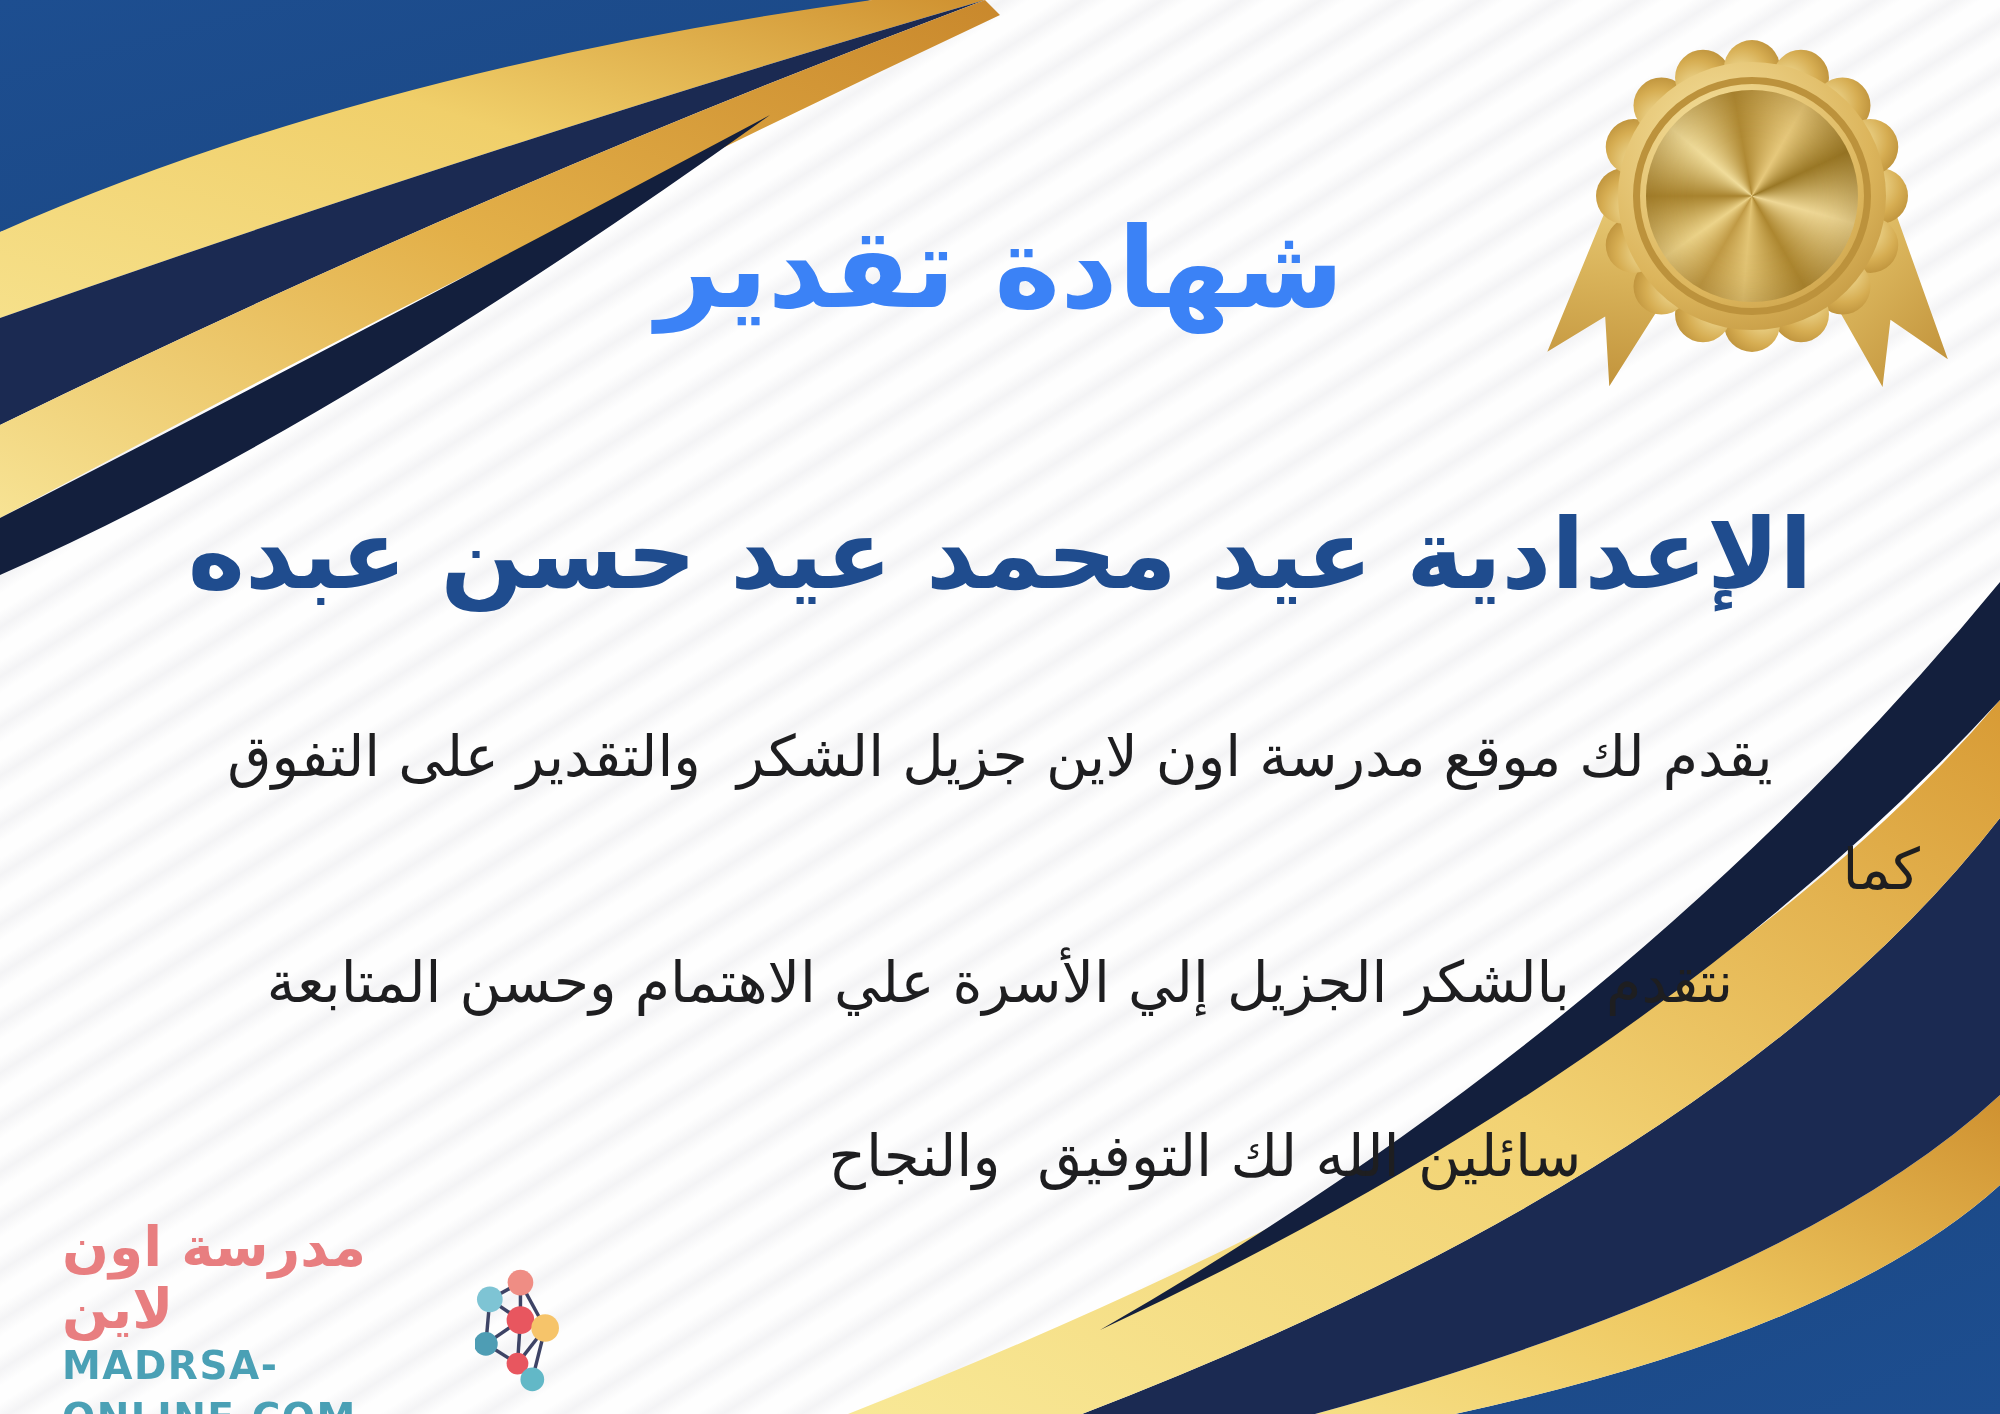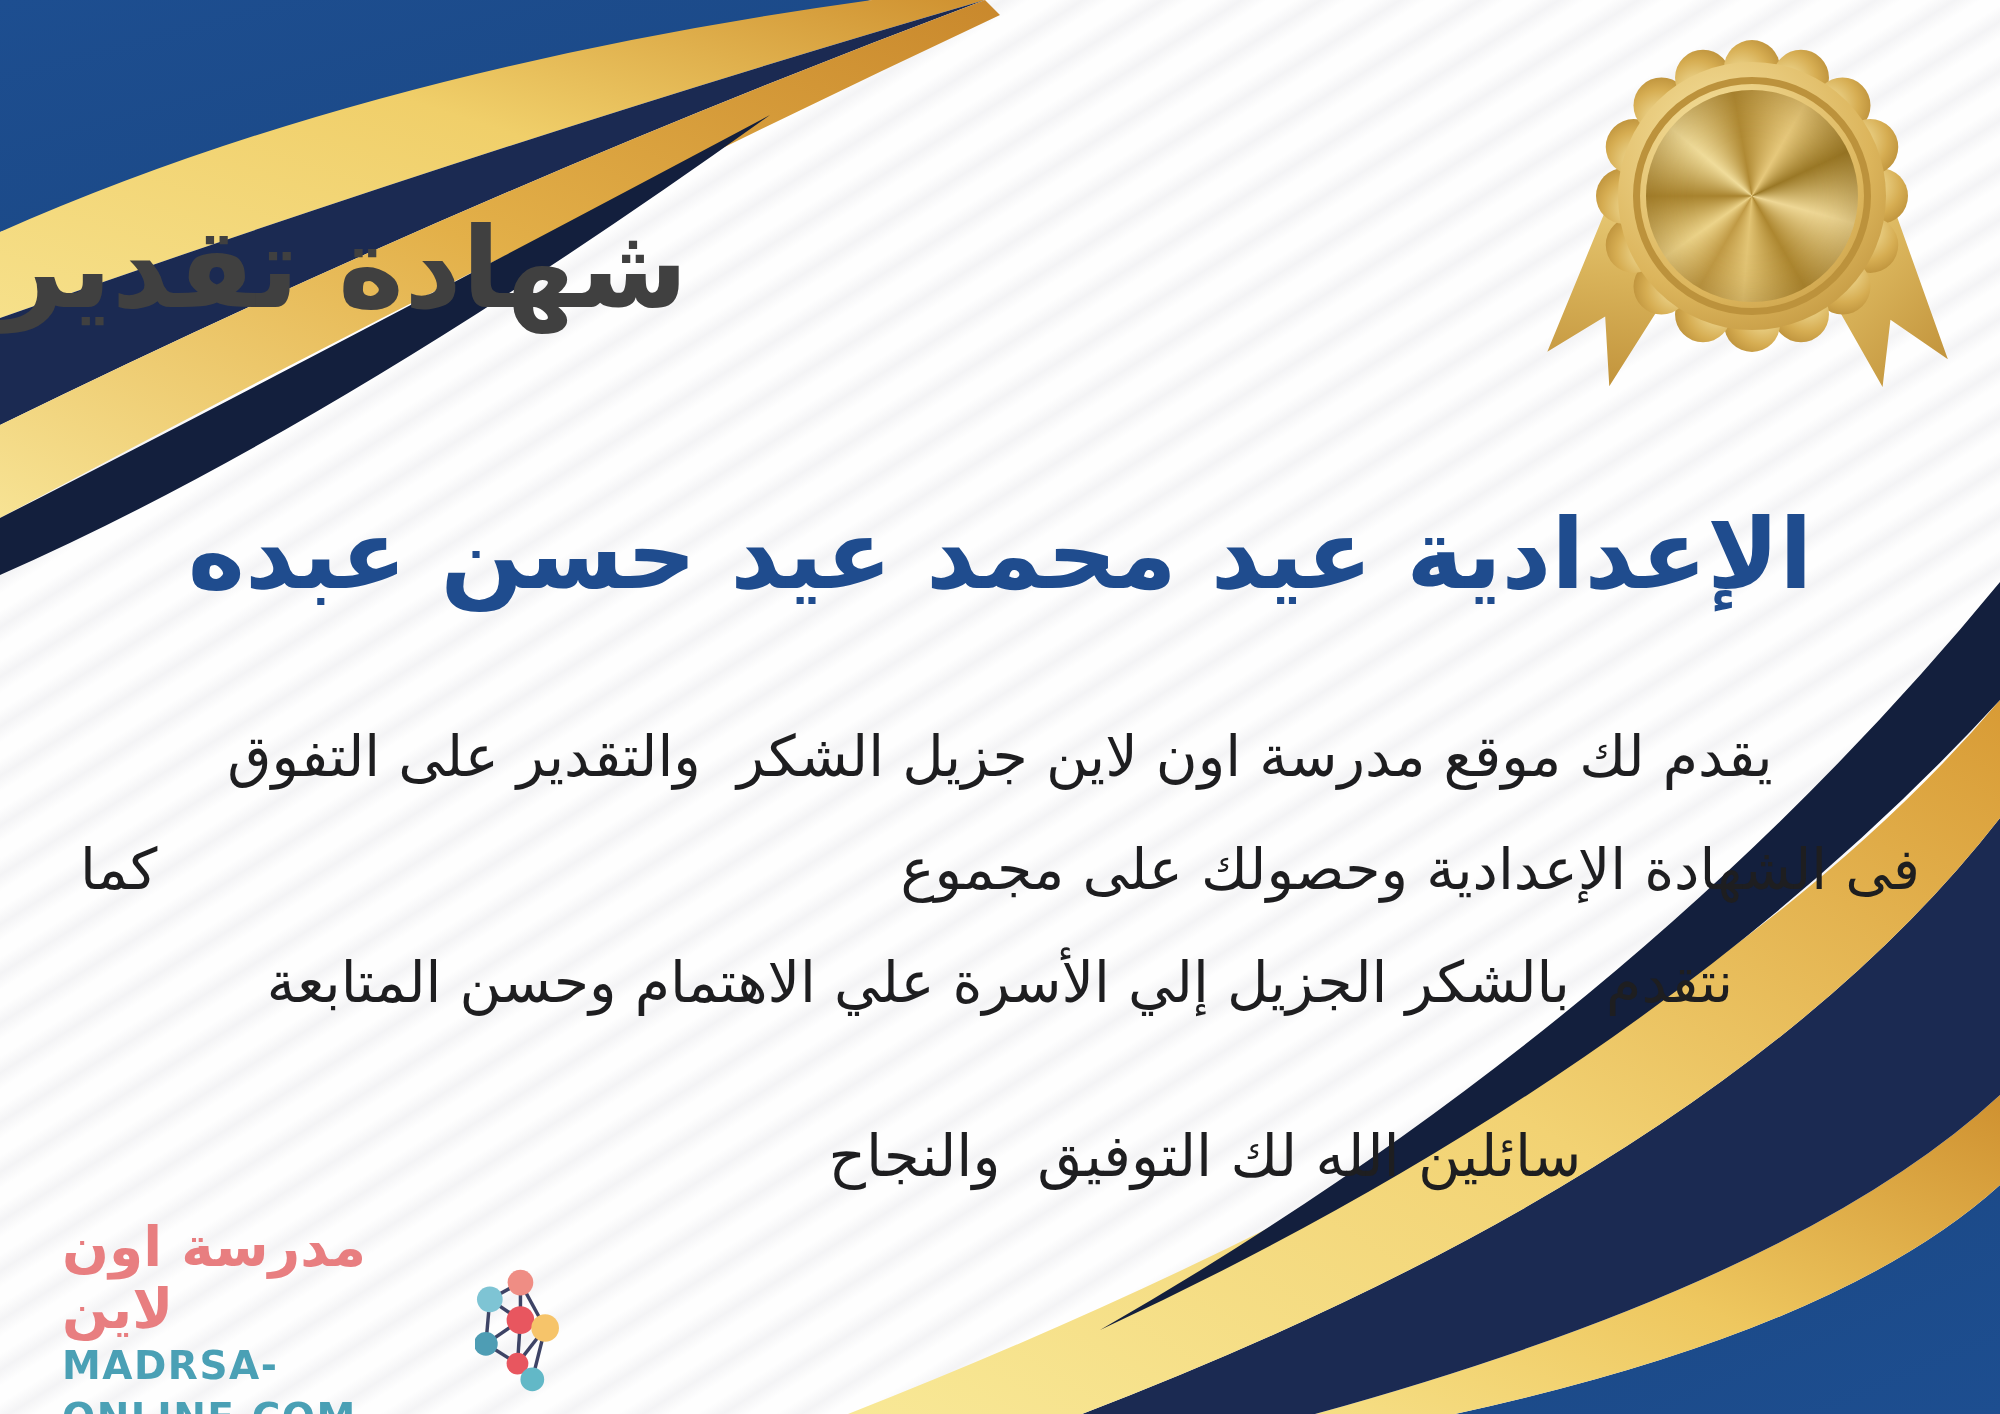--- a/index.html
+++ b/index.html
@@ -50,22 +50,22 @@
     background:conic-gradient(from 210deg,
       #c09a45, #ecd389 25deg, #a8832e 60deg, #f0dc9a 100deg, #b08a34 140deg,
       #e6c87b 180deg, #9a7826 215deg, #eed795 255deg, #ad8730 300deg,
       #e2c474 335deg, #c09a45 360deg);
     box-shadow:inset 0 0 40px rgba(120,85,20,.35);
   }
 
   
   .title{
     position:absolute;top:128px;left:0;width:100%;
-    text-align:left;direction:rtl;
-    font-size:112px;font-weight:600;color:#404040;letter-spacing:1px;
+    text-align:center;direction:rtl;
+    font-size:112px;font-weight:600;color:#3b82f6;letter-spacing:1px;
   }
   .recipient{
     position:absolute;top:498px;left:0;width:100%;
     text-align:center;direction:rtl;
     font-size:97px;font-weight:bold;color:#1f4c8e;
   }
   .body-text{
     position:absolute;top:700px;left:50px;width:1900px;
     direction:rtl;color:#1e1e20;font-size:57px;font-weight:500;
   }
@@ -173,21 +173,20 @@
     </div>
   </div>
 
   <h1 class="title">شهادة تقدير</h1>
 
   <div class="recipient">الإعدادية عيد محمد عيد حسن عبده</div>
 
   <div class="body-text">
     <div class="body-line">يقدم لك موقع مدرسة اون لاين جزيل الشكر  والتقدير على التفوق</div>
     <div class="body-line justified">
-      <span>فى الشهادة الإعدادية وحصولك على مجموع</span>
       <span>كما</span>
     </div>
     <div class="body-line">نتقدم  بالشكر الجزيل إلي الأسرة علي الاهتمام وحسن المتابعة</div>
   </div>
 
   <div class="closing">سائلين الله لك التوفيق  والنجاح</div>
 
   <div class="logo">
     <div class="logo-text">
       <div class="logo-ar">مدرسة اون لاين</div>

